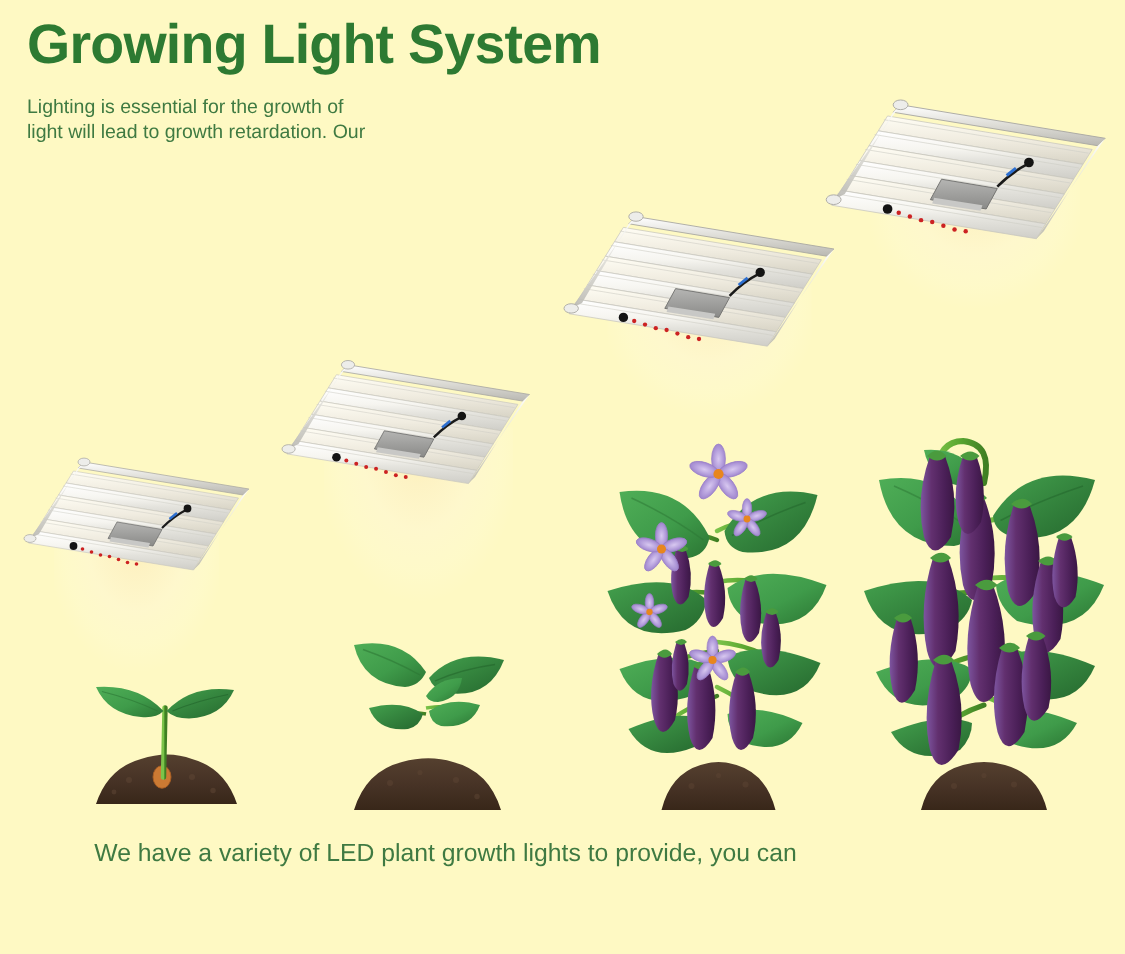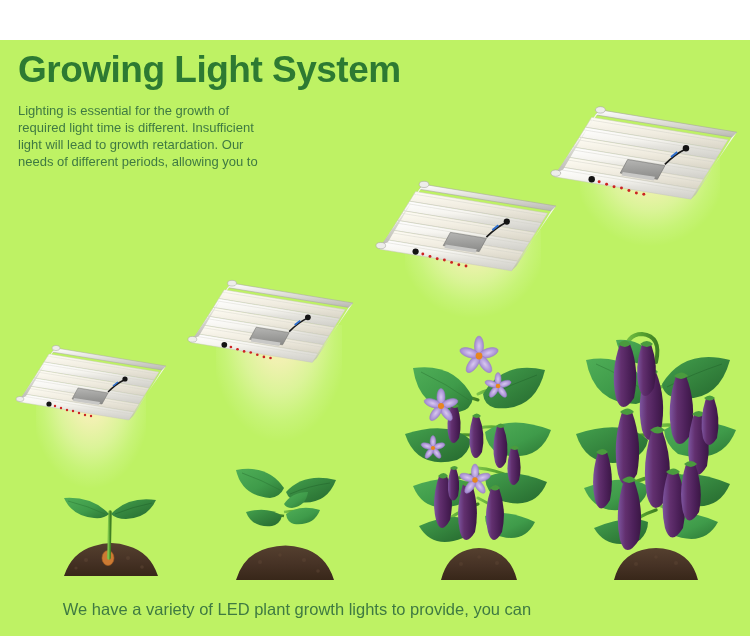--- a/index.html
+++ b/index.html
@@ -1,18 +1,18 @@
 <!DOCTYPE html>
 <html><head>
 <meta charset="utf-8">
 <style>
   html,body{margin:0;padding:0;background:#fff;}
   body{width:750px;height:636px;overflow:hidden;position:relative;
        font-family:"Liberation Sans",sans-serif;}
-  #stage{position:absolute;inset:0;background:#bef264;margin-top:40px;}
+  #stage{position:absolute;inset:0;background:#fef9c3;}
 
   .title{position:absolute;left:18px;top:11px;font-size:37px;font-weight:bold;
          color:#2d7a32;letter-spacing:-0.5px;line-height:1.05;white-space:nowrap;}
   .body-copy{position:absolute;left:18px;top:63px;width:360px;font-size:13px;
              line-height:1.30;color:#3f7a42;}
   .body-copy span{display:block;white-space:nowrap;}
   .caption{position:absolute;left:0;top:559px;width:594px;text-align:center;
            font-size:16.5px;line-height:1.30;color:#3f7a42;}
   .caption span{display:block;}
 
@@ -38,23 +38,21 @@
 </style>
 </head>
 <body>
 
 <div id="stage">
 
   <div class="title">Growing Light System</div>
 
   <div class="body-copy">
     <span>Lighting is essential for the growth of</span>
-    <span>required light time is different. Insufficient</span>
     <span>light will lead to growth retardation. Our</span>
-    <span>needs of different periods, allowing you to</span>
   </div>
 
   <div class="caption">
     <span>We have a variety of LED plant growth lights to provide, you can</span>
   </div>
 
   <div class="scene">
 
     <svg width="0" height="0" style="position:absolute">
       <defs>

